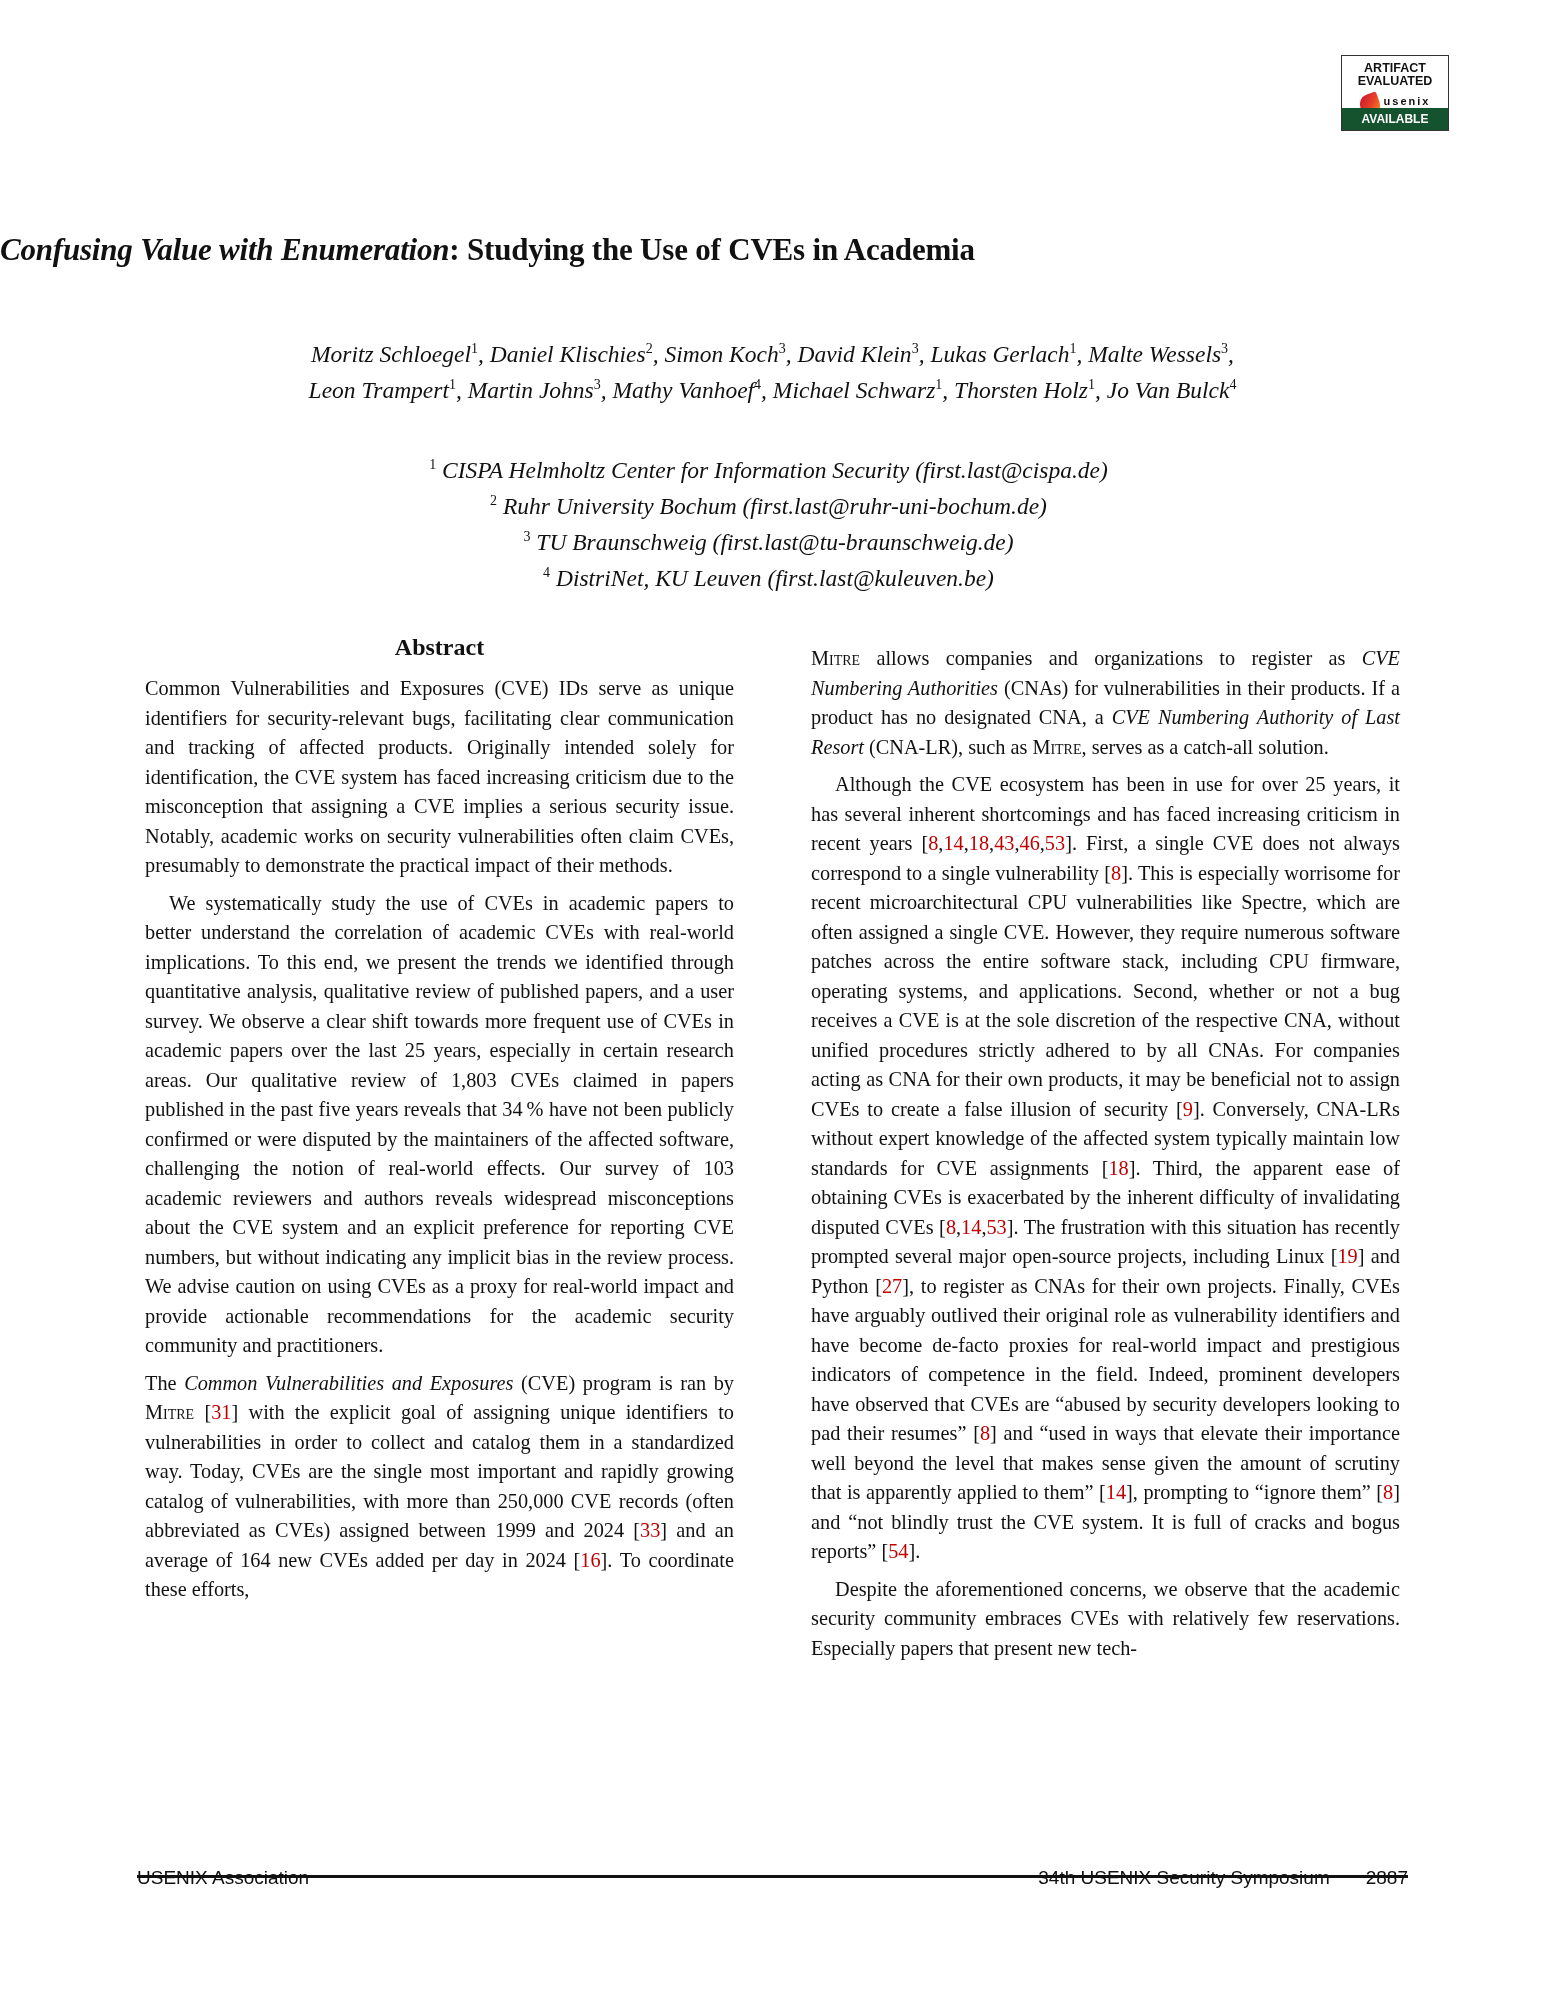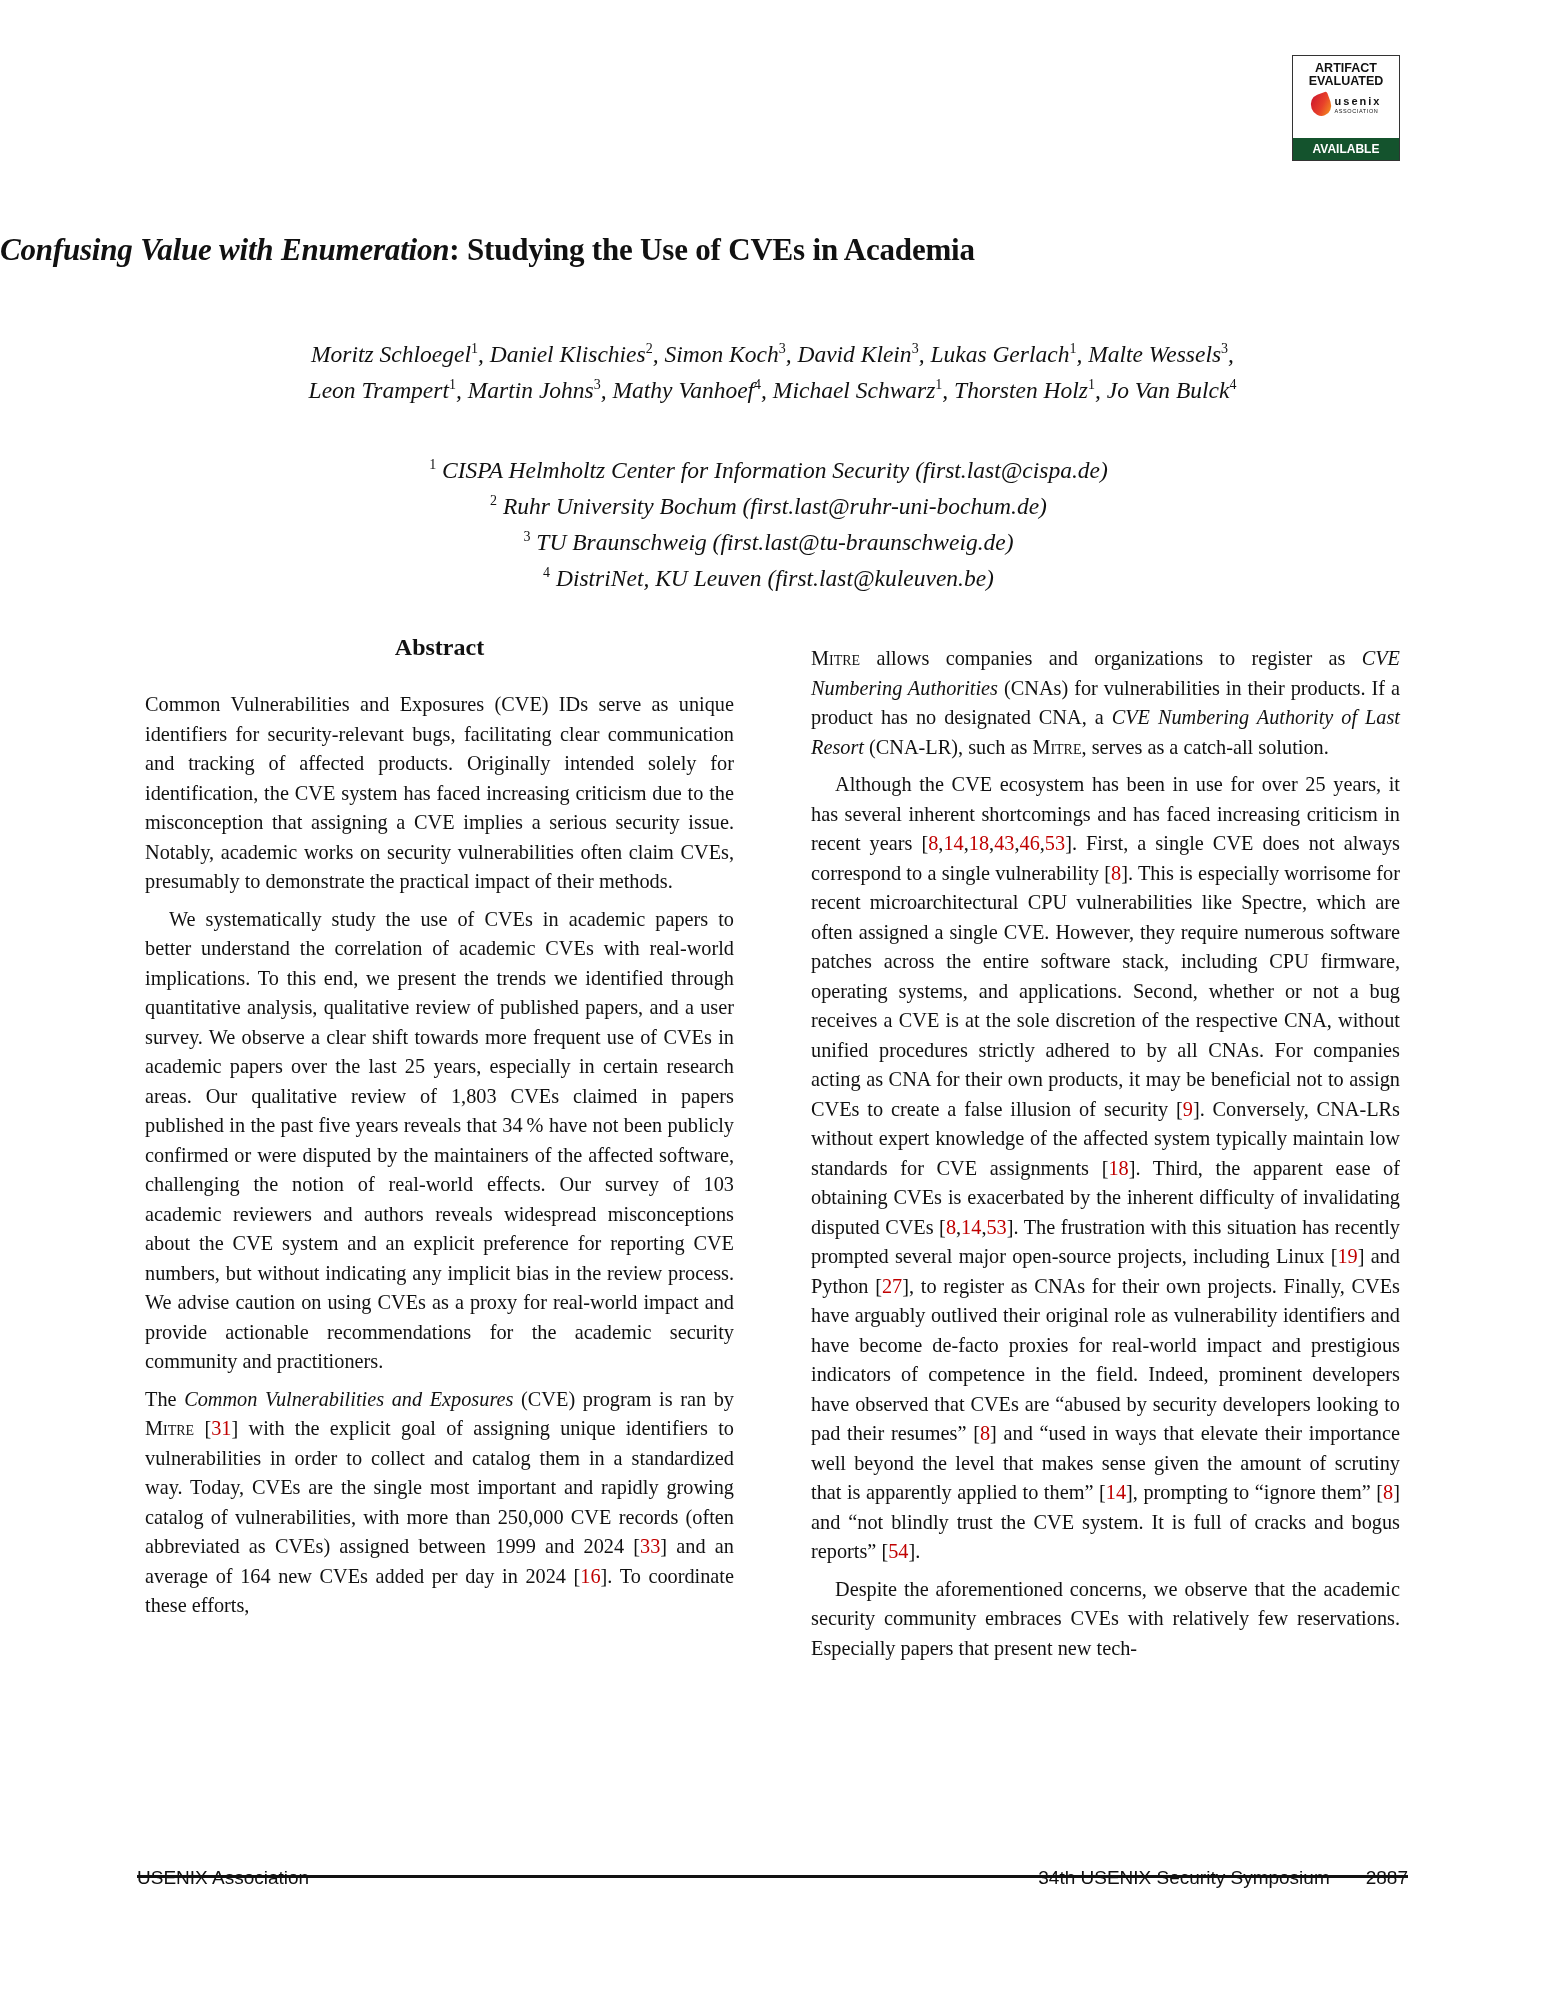--- a/index.html
+++ b/index.html
@@ -1,21 +1,21 @@
 <!DOCTYPE html>
 <html><head>
   <meta charset="utf-8">
   <style>
     html, body { margin: 0; padding: 0; background: #ffffff; }
     body {
       width: 1545px; height: 2000px; position: relative; overflow: hidden;
       font-family: "Liberation Serif", "DejaVu Serif", serif; color: #111;
     }
     .badge {
-      position: absolute; left: 1292px; top: 55px; width: 108px; height: 106px;
+      position: absolute; left: 1341px; top: 55px; width: 108px; height: 76px;
       border: 1.5px solid #333; background: #fff; box-sizing: border-box;
       font-family: "Liberation Sans", "DejaVu Sans", sans-serif;
     }
     .badge-line1, .badge-line2 {
       text-align: center; font-weight: bold; font-size: 12.5px; line-height: 13px; color: #111;
     }
     .badge-line1 { margin-top: 6px; }
     .badge-logo { display: flex; align-items: center; justify-content: center; margin-top: 3px; height: 28px; }
     .badge-swoosh {
       width: 20px; height: 22px; border-radius: 50% 10% 50% 50%;
@@ -44,21 +44,21 @@
       font-style: italic; font-size: 23.5px; line-height: 36px;
     }
     .col {
       position: absolute; top: 632px; width: 605px; font-size: 20.3px; line-height: 29.5px;
       text-align: justify; hyphens: manual;
     }
     .col.left { left: 137px; }
     .col.right { left: 803px; top: 636px; }
     .col p { margin: 8px; }
     .col p.indent { text-indent: 24px; margin-top: 4px; }
-    .abstract-head { text-align: center; font-weight: bold; font-size: 24px; margin: 0 0 28px 0; line-height: 30px; }
+    .abstract-head { text-align: center; font-weight: bold; font-size: 24px; margin: 0 0 12px 0; line-height: 30px; }
     .section-head { font-weight: bold; font-size: 26px; margin: 54px 0 26px 0; line-height: 32px; text-align: left; }
     .section-head .num { display: inline-block; width: 46px; }
     .cite { color: #c00000; }
     .sc { font-variant: small-caps; }
     .footer-rule { position: absolute; left: 137px; right: 137px; top: 1875px; height: 3px; background: #111; }
     .footer {
       position: absolute; left: 137px; right: 137px; top: 1867px;
       font-family: "Liberation Sans", "DejaVu Sans", sans-serif; font-size: 19px;
       display: flex; justify-content: space-between;
     }

